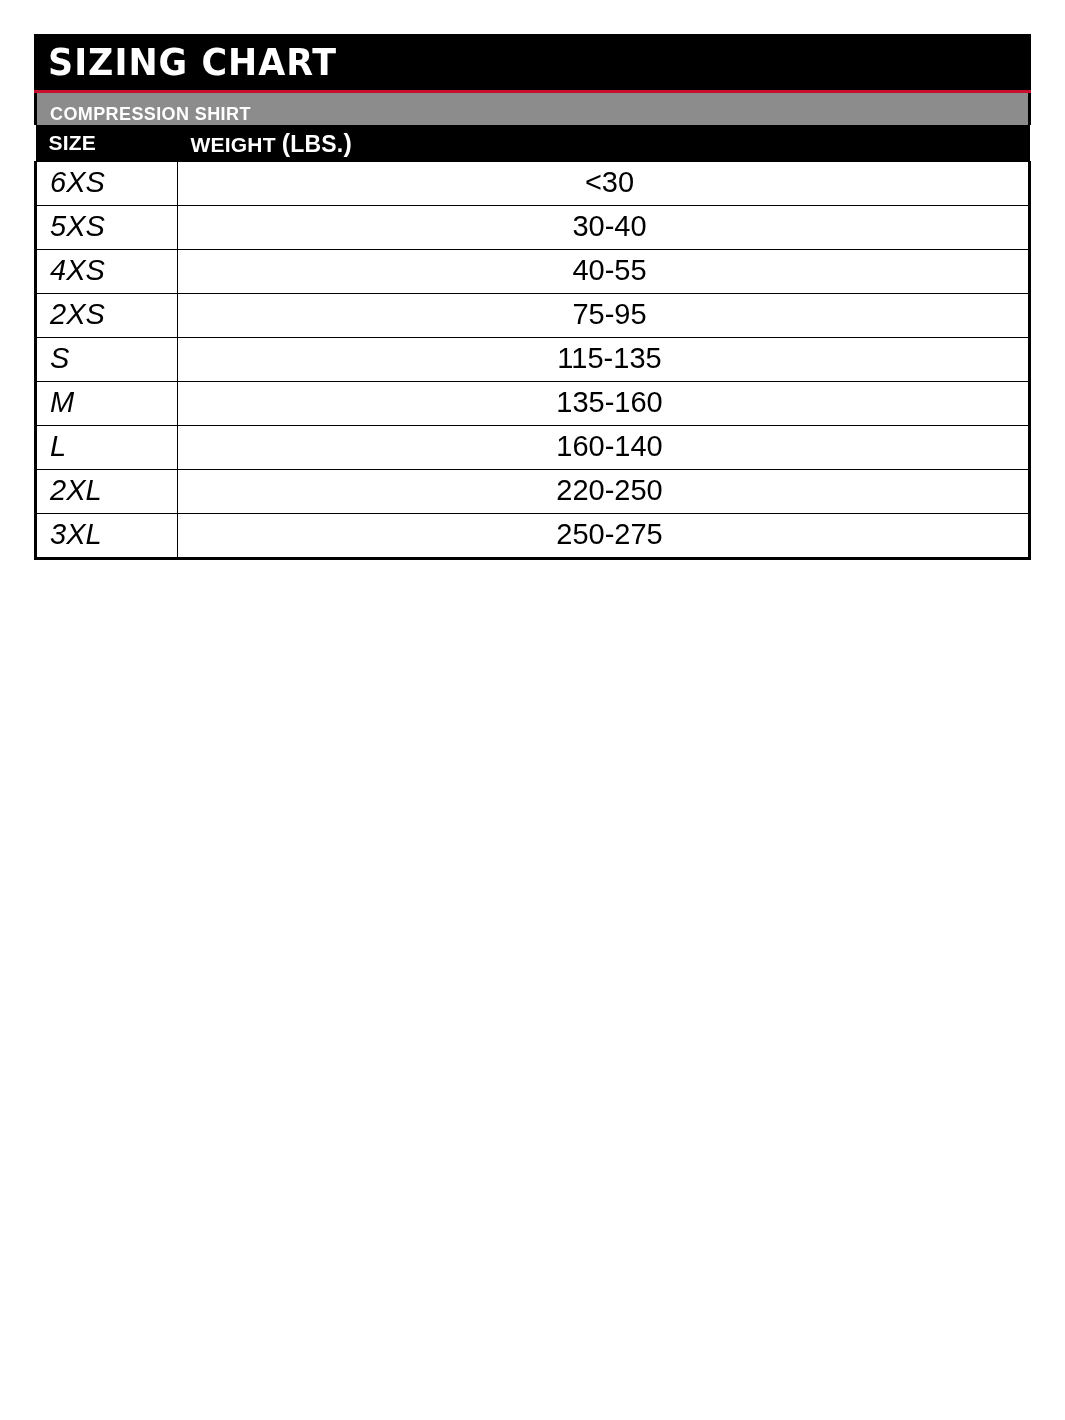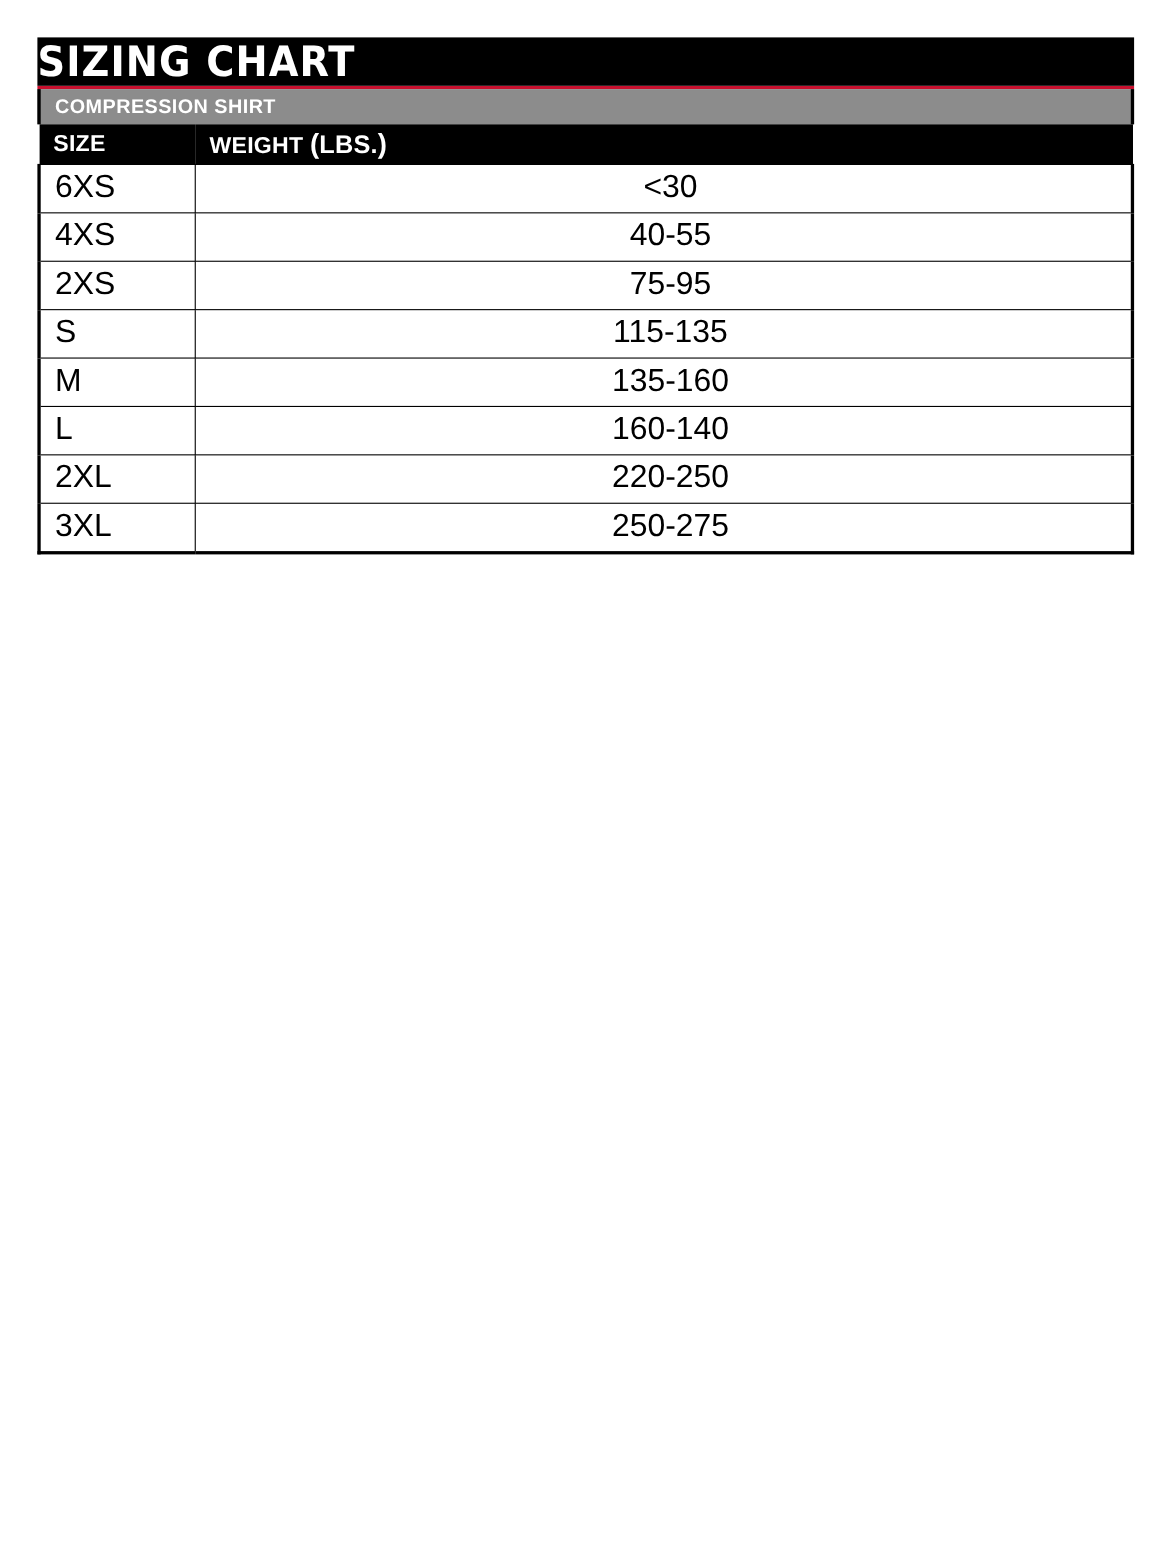--- a/index.html
+++ b/index.html
@@ -23,24 +23,25 @@
   .chart {
     position: absolute;
     left: 34px;
     top: 34px;
     width: 997px;
   }
 
   
   .title-bar {
     background: #000000;
-    height: 44px;
+    height: 56px;
     position: relative;
     display: flex;
     align-items: center;
+    padding-left: 14px;
     box-sizing: border-box;
   }
   .title-text {
     color: #ffffff;
     font-family: "DejaVu Sans", sans-serif;
     font-weight: bold;
     font-size: 38px;
     letter-spacing: 1px;
     line-height: 1;
     transform: scaleX(1.02);
@@ -51,21 +52,21 @@
     height: 3px;
     background: #c8102e;
     width: 100%;
   }
 
   
   .subtitle-bar {
     background: #8c8c8c;
     height: 32px;
     display: flex;
-    align-items: center;
+    align-items: flex-end;
     padding-left: 13px;
     box-sizing: border-box;
     border-left: 3px solid #000;
     border-right: 3px solid #000;
   }
   .subtitle-text {
     color: #ffffff;
     font-family: "Liberation Sans", sans-serif;
     font-weight: bold;
     font-size: 18px;
@@ -105,21 +106,21 @@
   tbody td {
     border: 1px solid #000000;
     height: 41px;
     padding: 0 0 2px 13px;
     font-size: 29px;
     color: #000000;
     vertical-align: middle;
     line-height: 1;
     background: #ffffff;
   }
-  tbody tr td:first-child { border-left: 3px solid #000; }
+  tbody tr td:first-child { border-left: 3px solid #000; font-style: italic; }
   tbody tr td:last-child { border-right: 3px solid #000; text-align: center; }
   tbody tr:last-child td { border-bottom: 3px solid #000; }
 </style>
 </head>
 <body>
 
 <div class="page">
   <div class="chart">
 
     <div class="title-bar">
@@ -139,20 +140,24 @@
       <thead>
         <tr>
           <th>SIZE</th>
           <th><span>WEIGHT </span><span class="big-paren">(</span><span class="small-caps">LBS.</span><span class="big-paren">)</span></th>
         </tr>
       </thead>
       <tbody>
         <tr>
           <td>6XS</td>
           <td>&lt;30</td>
+        </tr>
+        <tr>
+          <td>5XS</td>
+          <td>30-40</td>
         </tr>
         <tr>
           <td>4XS</td>
           <td>40-55</td>
         </tr>
         <tr>
           <td>2XS</td>
           <td>75-95</td>
         </tr>
         <tr>

